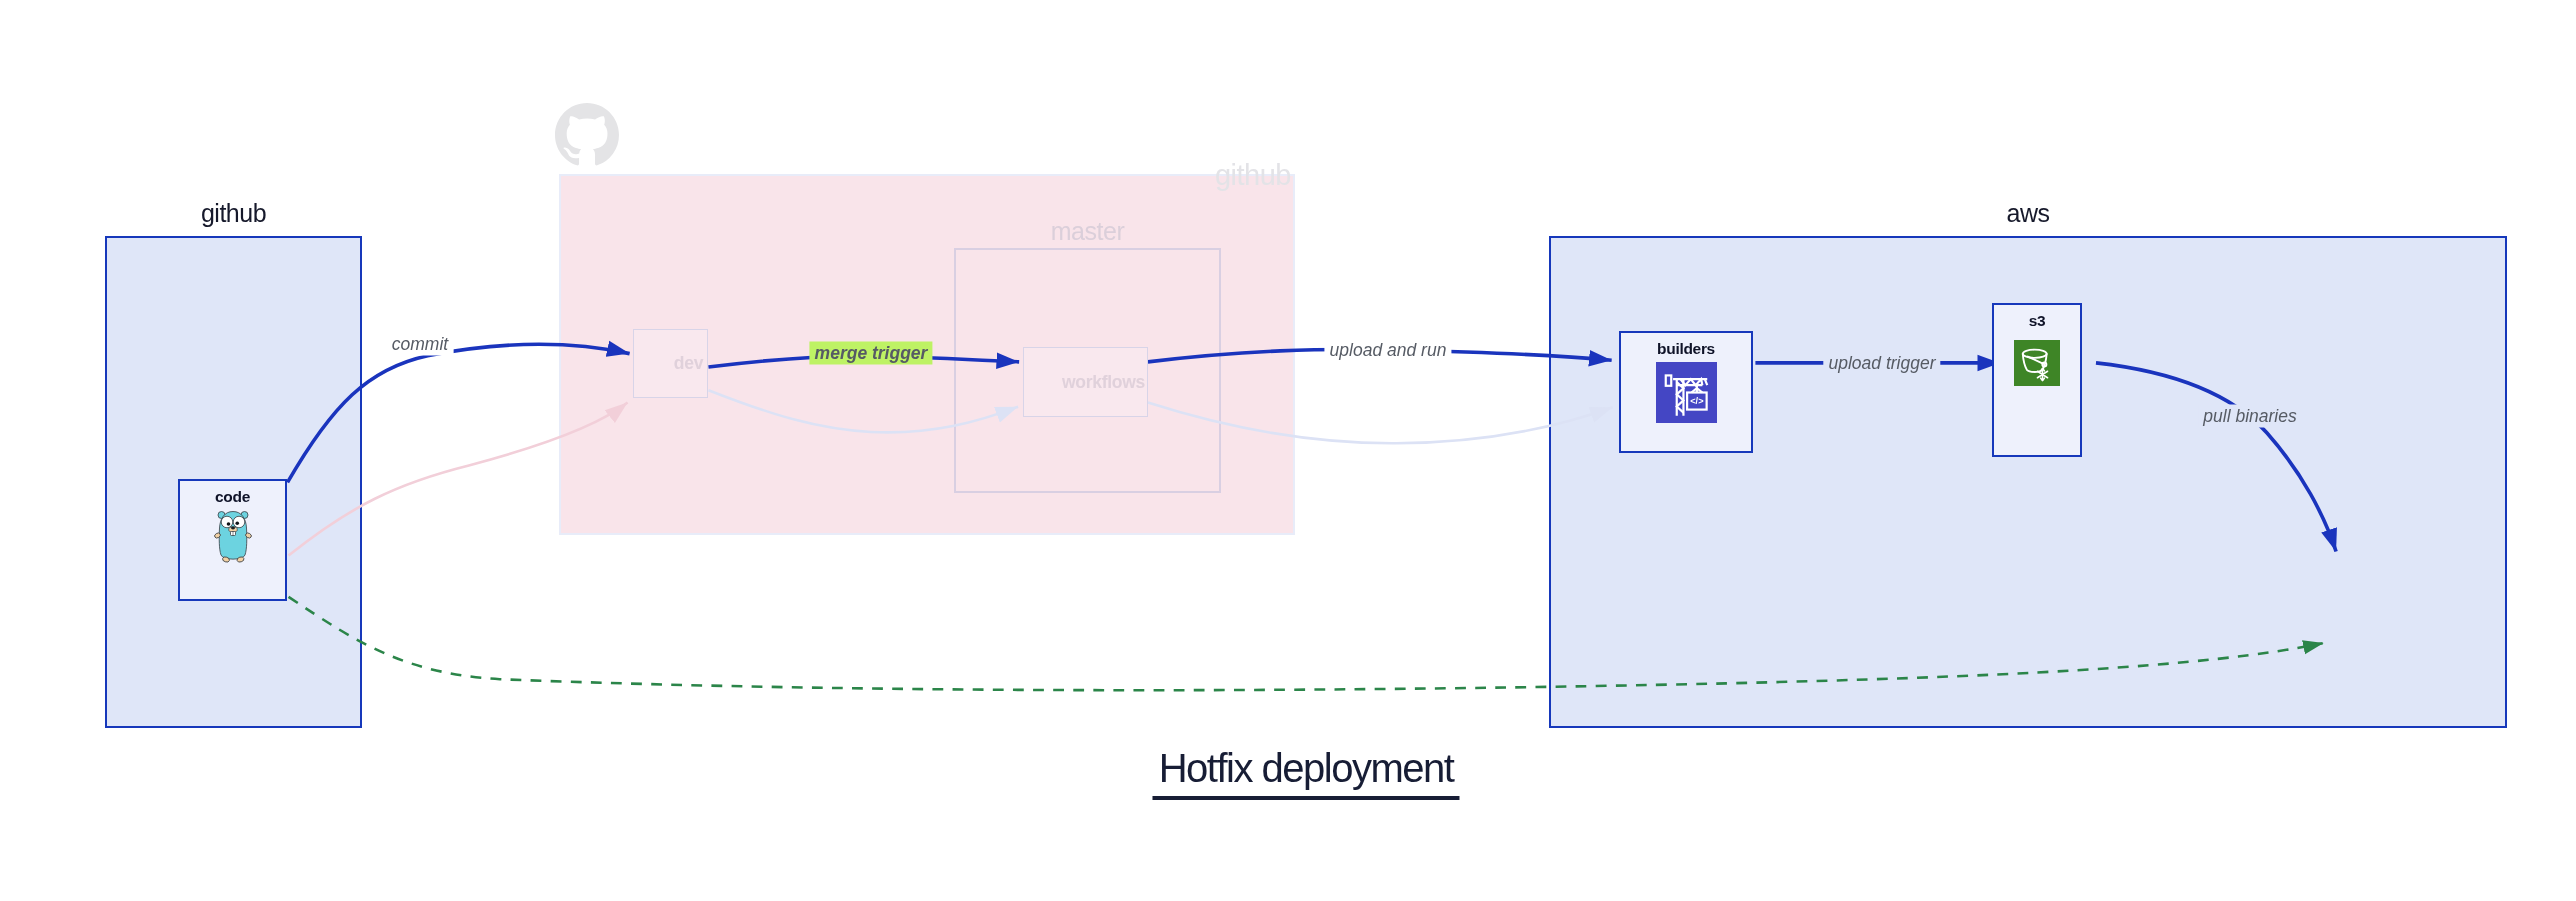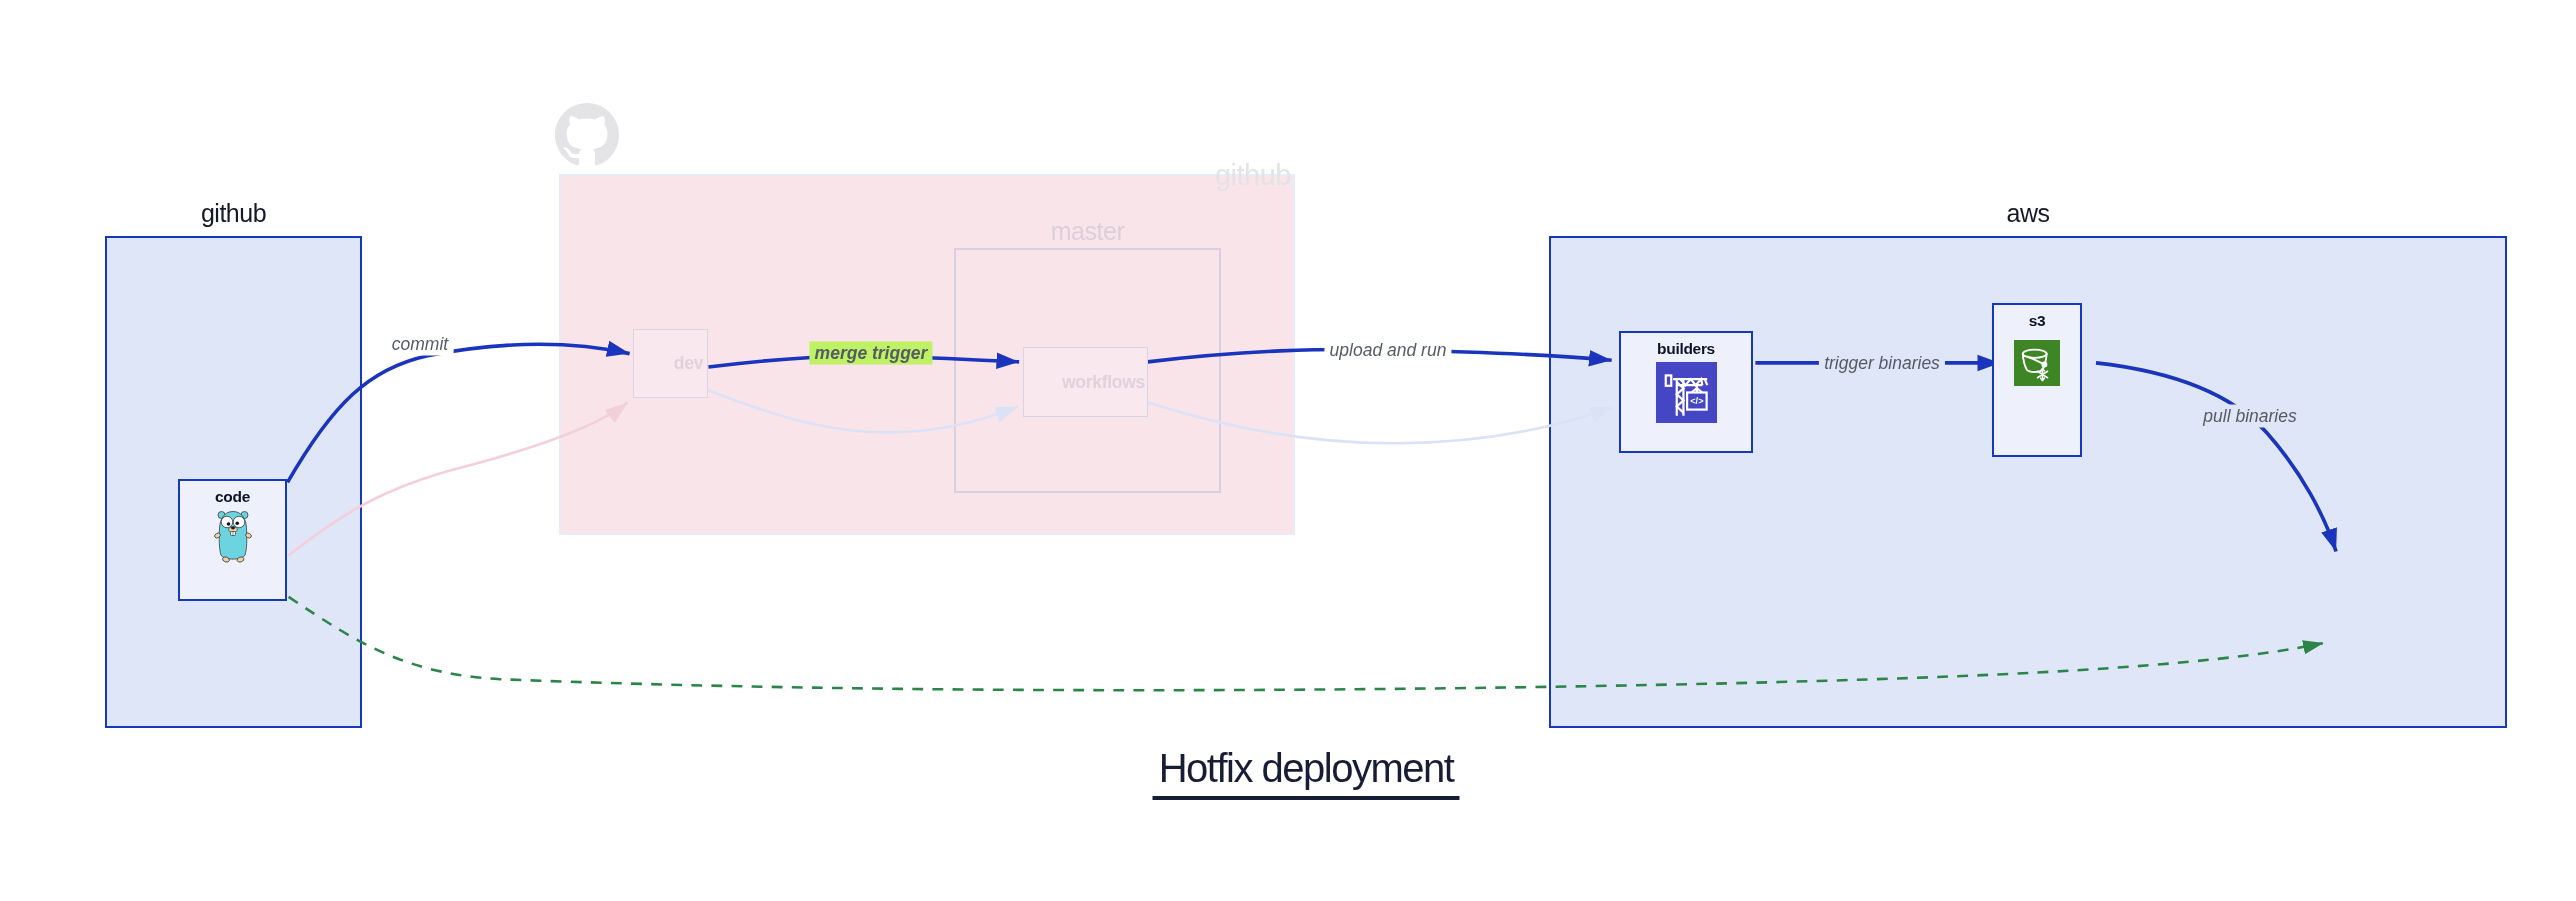--- a/index.html
+++ b/index.html
@@ -89,21 +89,21 @@
     <path d="M 2228,702 C 2420,679 2560,676 2710,679 C 2880,683 3010,688 3128,699" fill="none" stroke="#1a34bd" stroke-width="7" marker-end="url(#ar-blue)"></path>
     <path d="M 3407,704 L 3882,704" fill="none" stroke="#1a34bd" stroke-width="7" marker-end="url(#ar-blue)"></path>
     <path d="M 4068,704 C 4230,722 4335,768 4400,840 C 4468,917 4512,1002 4534,1070" fill="none" stroke="#1a34bd" stroke-width="7" marker-end="url(#ar-blue)"></path>
 
     <path d="M 560,1158 C 700,1252 790,1307 970,1318 C 1750,1348 2650,1342 3350,1326 C 3850,1314 4280,1296 4508,1248" fill="none" stroke="#2b8549" stroke-width="5" stroke-dasharray="21 18" marker-end="url(#ar-green)"></path>
   </svg>
 
   <span class="edge-label bg-white" style="left:420px;top:344px;">commit</span>
   <span class="edge-label bg-pink" style="left:871px;top:353px;">merge trigger</span>
   <span class="edge-label bg-white" style="left:1388px;top:350px;">upload and run</span>
-  <span class="edge-label bg-lav" style="left:1882px;top:363px;">trigger binaries</span>
+  <span class="edge-label bg-lav" style="left:1882px;top:363px;">upload trigger</span>
   <span class="edge-label bg-lav" style="left:2250px;top:416px;">pull binaries</span>
 
   <div class="node node-active" style="left:178px;top:479px;width:109px;height:122px;">
     <div class="node-label">code</div>
     <svg class="node-icon" width="40" height="55" viewBox="0 0 80 110" style="margin-top:3.1px;">
       <g stroke="#3a3f44" stroke-width="1.6">
         <circle cx="17" cy="12" r="7" fill="#6cd3e0"></circle>
         <circle cx="63" cy="12" r="7" fill="#6cd3e0"></circle>
         <path fill="#6cd3e0" d="M40,5 C23,5 14,19 13,38 C12,60 12,80 16,92 C20,103 60,103 64,92 C68,80 68,60 67,38 C66,19 57,5 40,5 Z"></path>
         <ellipse cx="9" cy="53" rx="6" ry="4.5" fill="#f2d1a4" transform="rotate(-30 9 53)"></ellipse>

